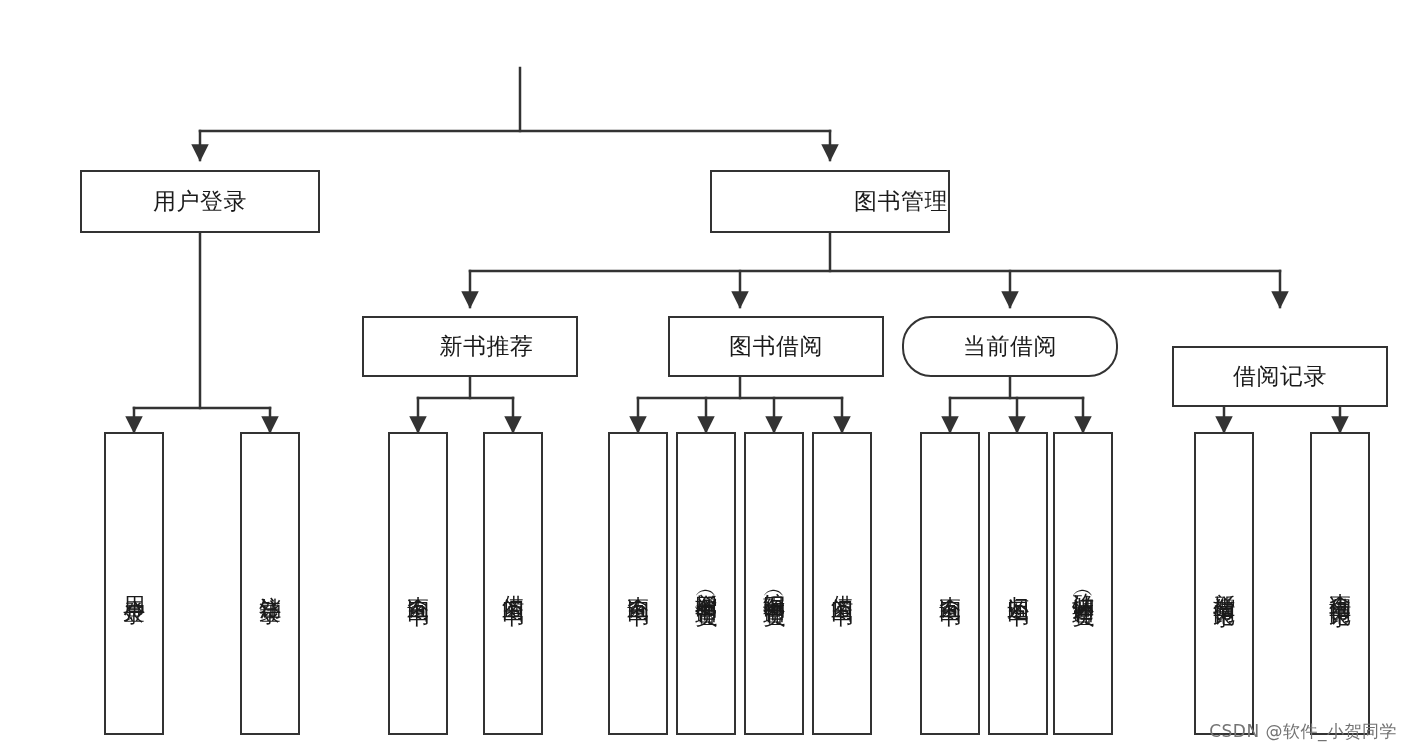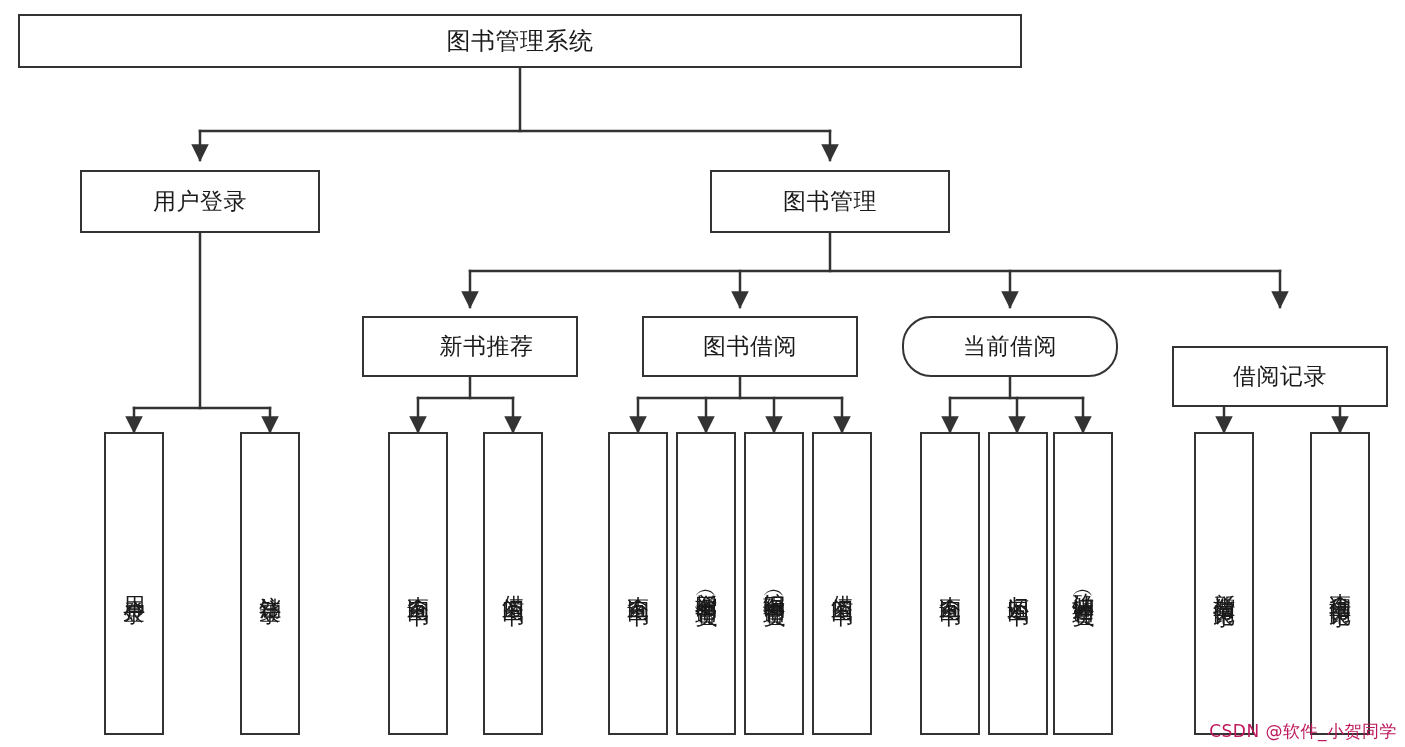--- a/index.html
+++ b/index.html
@@ -59,21 +59,21 @@
     letter-spacing:3px;
     max-height:100%;
   }
   .node.vert.tall .label{ letter-spacing:2px; }
   
   #watermark{
     position:absolute;
     right:8px;
     bottom:4px;
     font-size:17px;
-    color:#be185d;
+    color:#737373;
     letter-spacing:0.5px;
     white-space:nowrap;
     user-select:none;
   }
 </style>
 </head>
 <body>
 
 <div id="canvas">
 
@@ -120,35 +120,32 @@
       <path d="M 1017 398 L 1017 432" marker-end="url(#arrow)"></path>
       <path d="M 1083 398 L 1083 432" marker-end="url(#arrow)"></path>
 
       <path d="M 1280 377 L 1280 398"></path>
       <path d="M 1224 398 L 1340 398"></path>
       <path d="M 1224 398 L 1224 432" marker-end="url(#arrow)"></path>
       <path d="M 1340 398 L 1340 432" marker-end="url(#arrow)"></path>
     </g>
   </svg>
 
-  <div class="node horiz root" style="left:18px; top:14px; width:1004px; height:54px;">
-    <span class="label">图书管理系统</span>
-  </div>
 
   <div class="node horiz" style="left:80px; top:170px; width:240px; height:63px;">
     <span class="label">用户登录</span>
   </div>
-  <div class="node horiz" style="left:710px; top:170px; width:240px; height:63px;">
+  <div class="node horiz" style="left:710px; top:170px; width:240px; height:63px;justify-content:flex-end;">
     <span class="label">图书管理</span>
   </div>
 
   <div class="node horiz" style="left:362px; top:316px; width:216px; height:61px;padding-left:33px;">
     <span class="label">新书推荐</span>
   </div>
-  <div class="node horiz" style="left:642px; top:316px; width:216px; height:61px;">
+  <div class="node horiz" style="left:668px; top:316px; width:216px; height:61px;">
     <span class="label">图书借阅</span>
   </div>
   <div class="node horiz" style="left:902px; top:316px; width:216px; height:61px;border-radius:29px;">
     <span class="label">当前借阅</span>
   </div>
   <div class="node horiz" style="left:1172px; top:316px; width:216px; height:61px;margin-top:30px;">
     <span class="label">借阅记录</span>
   </div>
 
   <div class="node vert" style="left:104px; top:432px; width:60px; height:303px;">

